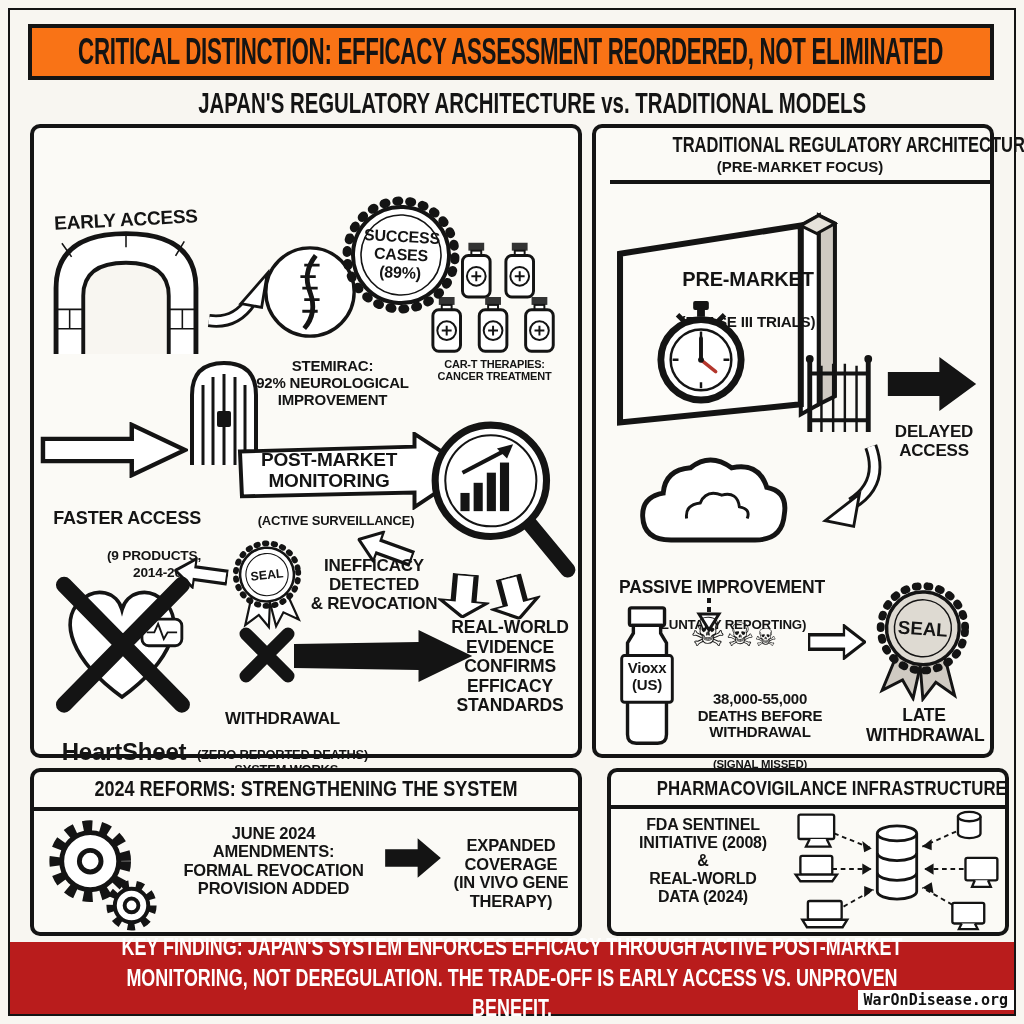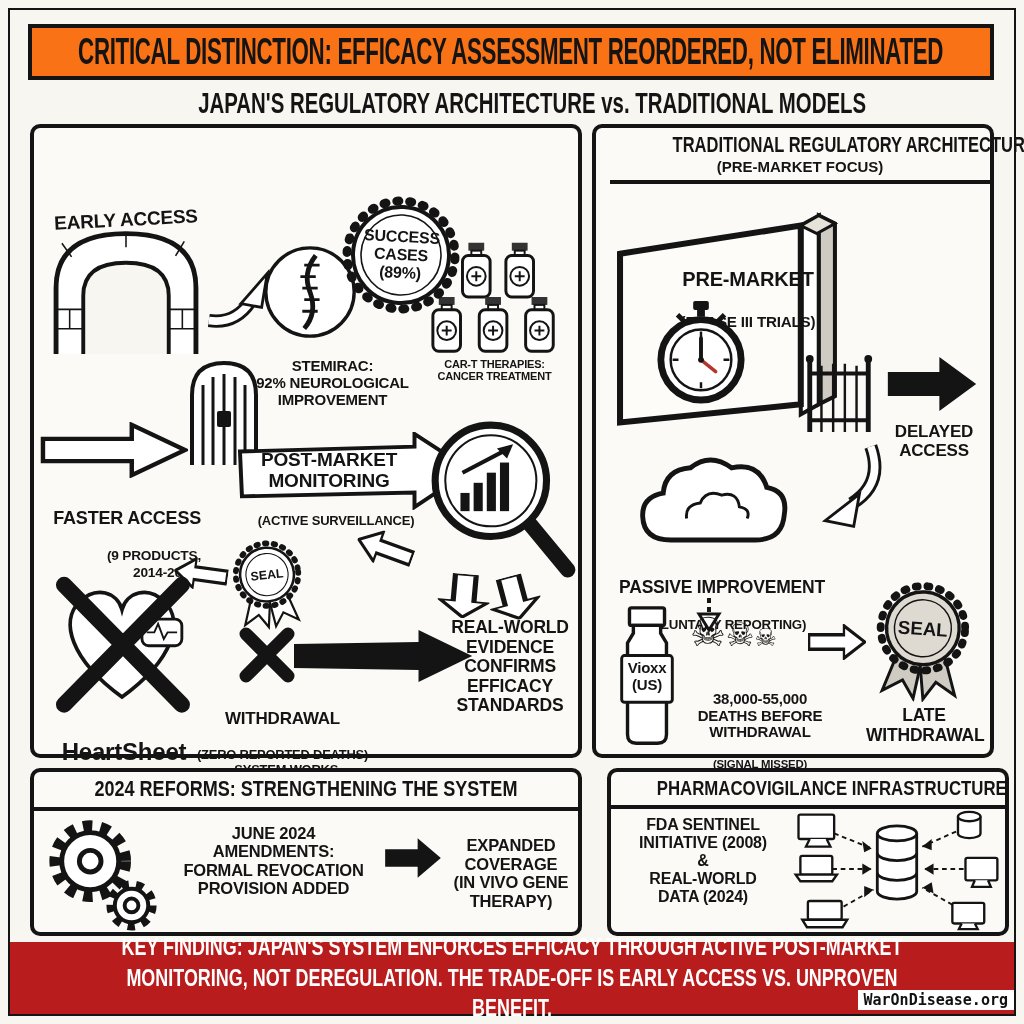--- a/index.html
+++ b/index.html
@@ -205,20 +205,23 @@
       <svg viewBox="0 0 100 40" preserveAspectRatio="none">
         <polygon points="2,12 62,12 62,2 98,20 62,38 62,28 2,28" fill="#fff" stroke="#141414" stroke-width="4"></polygon>
       </svg>
     </div>
     <div class="abs" style="left:140px; top:430px; width:54px; height:32px; transform:rotate(188deg);">
       <svg viewBox="0 0 100 40" preserveAspectRatio="none">
         <polygon points="2,12 62,12 62,2 98,20 62,38 62,28 2,28" fill="#fff" stroke="#141414" stroke-width="4"></polygon>
       </svg>
     </div>
 
+    <div class="tb" style="left:272px; top:428px; width:136px; font-size:17px;">INEFFICACY
+DETECTED
+&amp; REVOCATION</div>
 
     <div class="abs" style="left:12px; top:436px; width:152px; height:152px;">
       <svg viewBox="0 0 150 160">
         <path d="M75 140 C20 100 10 60 30 40 C48 22 70 30 75 48 C80 30 102 22 120 40 C140 60 130 100 75 140 Z" fill="#fff" stroke="#141414" stroke-width="4"></path>
         <rect x="96" y="58" width="42" height="28" rx="7" fill="#fff" stroke="#141414" stroke-width="3"></rect>
         <path d="M101 72 h8 l4 -9 l6 16 l4 -7 h10" fill="none" stroke="#141414" stroke-width="2"></path>
         <path d="M14 22 L138 148 M138 22 L14 148" stroke="#141414" stroke-width="17" stroke-linecap="round"></path>
       </svg>
     </div>
     <div class="tb" style="left:20px; top:584px; width:140px; font-size:24px;">

